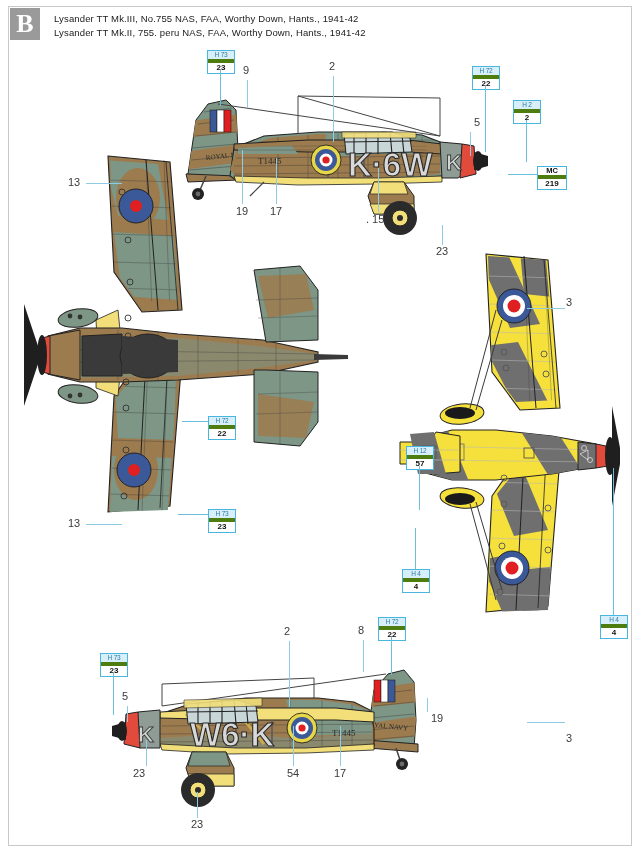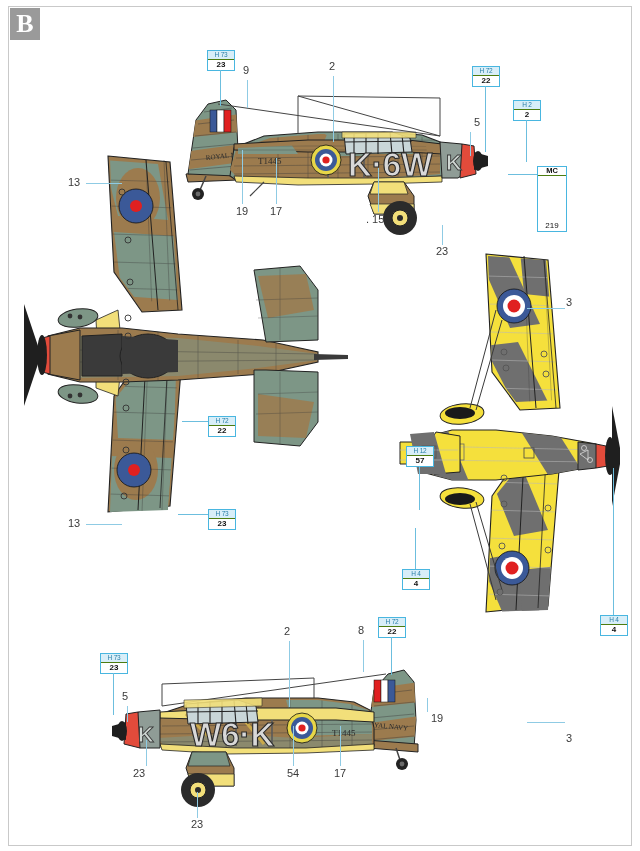--- a/index.html
+++ b/index.html
@@ -32,28 +32,28 @@
   #title1{top:13px;}
   #title2{top:27px;}
 
   
   .paint-box{
     position:absolute;width:28px;border:1px solid #49b6e0;background:#ffffff;
     box-sizing:border-box;text-align:center;
   }
   .paint-box .pb-top{
     font-size:6.5px;line-height:8px;color:#2b7fa8;background:#d8eef8;
-    border-bottom:1px solid #4d7c0f;letter-spacing:-.2px;
+    border-bottom:4px solid #4d7c0f;letter-spacing:-.2px;
   }
   .paint-box .pb-bot{
     font-size:8px;line-height:10px;color:#111111;font-weight:bold;
   }
   .paint-box.wide{width:30px;}
   .paint-box.mc .pb-top{background:#ffffff;color:#111;font-weight:bold;font-size:7.5px;}
-  .paint-box.mc .pb-bot{color:#111;font-weight:normal;margin-top:45px;}
+  .paint-box.mc .pb-bot{color:#111;font-weight:bold;}
   .paint-box.mc{border-color:#49b6e0;}
 
   
   .leader{position:absolute;background:#6cbede;}
   .leader.v{width:1px;}
   .leader.h{height:1px;}
 
   
   .num{
     position:absolute;color:#3a3a3a;font-size:11px;font-weight:normal;
@@ -69,20 +69,22 @@
 </style>
 </head>
 <body>
 
 <div id="page">
 
   <div class="hline" style="top:6px;"></div>
   <div class="hline" style="top:845px;"></div>
 
   <div id="badge">B</div>
+  <div class="title-line" id="title1">Lysander TT Mk.III, No.755 NAS, FAA, Worthy Down, Hants., 1941-42</div>
+  <div class="title-line" id="title2">Lysander TT Mk.II, 755.  peru  NAS, FAA, Worthy Down, Hants., 1941-42</div>
 
   <div class="art" style="left:178px;top:78px;">
   <svg width="360" height="180" viewBox="0 0 360 180">
     <defs>
       <clipPath id="fusTop">
             <path d="M52,92 L58,72 L92,60 L140,56 L210,56 L240,58 L258,62 L262,78 L262,96 L200,100 L120,102 L60,100 Z"></path>
           </clipPath>
       <clipPath id="tailTop">
             <path d="M10,96 L18,40 L30,26 L46,22 L58,30 L60,70 L58,96 Z"></path>
           </clipPath>

